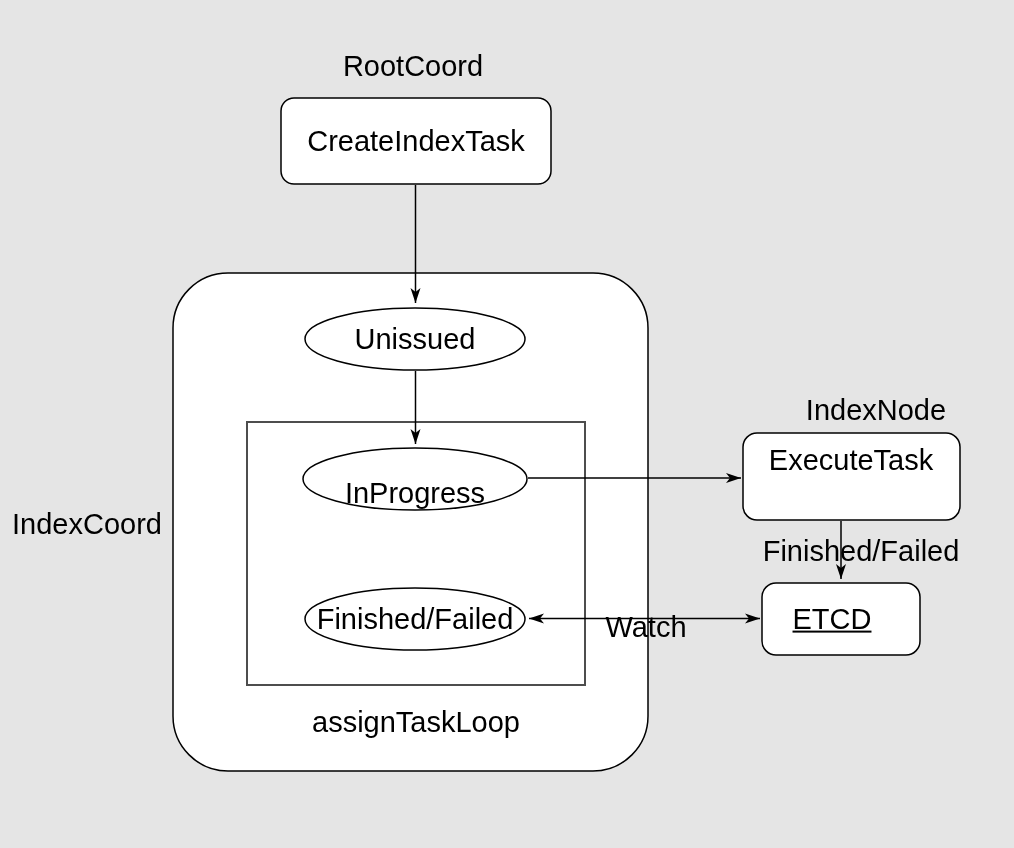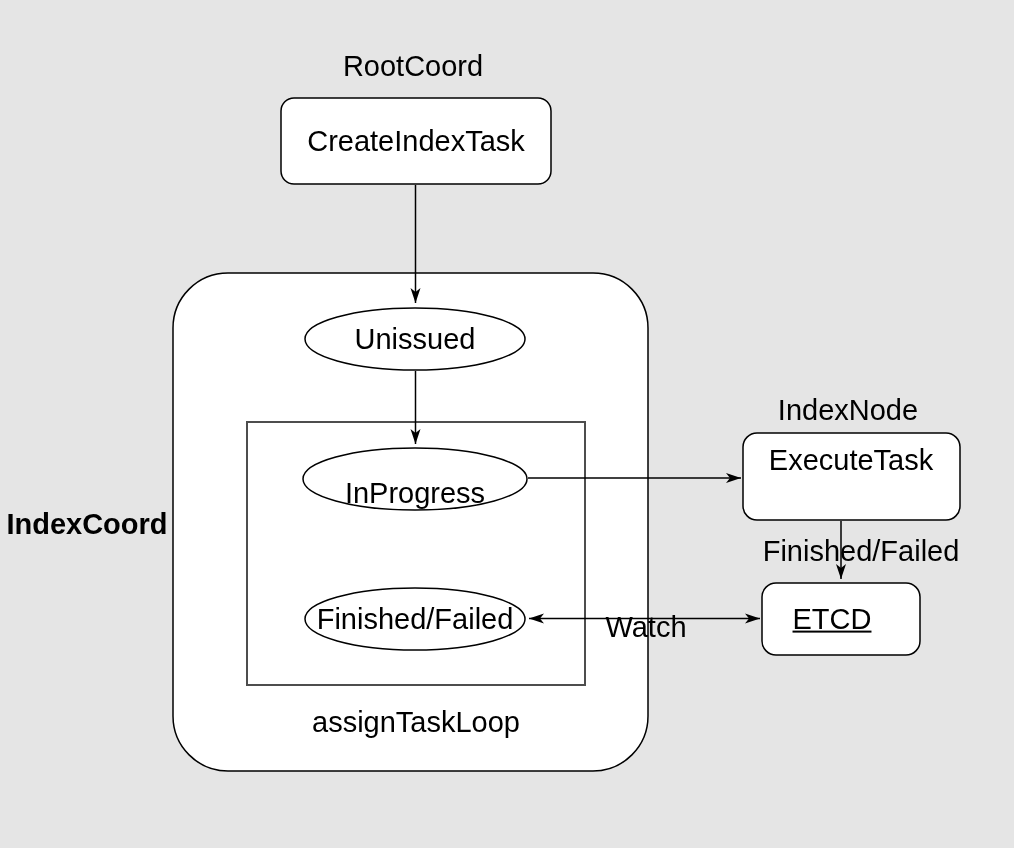--- a/index.html
+++ b/index.html
@@ -58,23 +58,23 @@
     <rect x="762" y="583" width="158" height="72" rx="14" ry="14" fill="#ffffff" stroke="#000000" stroke-width="1.5"></rect>
 
     <line x1="415.5" y1="185" x2="415.5" y2="303" stroke="#000000" stroke-width="1.5" marker-end="url(#ah)"></line>
     <line x1="415.5" y1="371" x2="415.5" y2="444" stroke="#000000" stroke-width="1.5" marker-end="url(#ah)"></line>
     <line x1="528" y1="478" x2="741" y2="478" stroke="#000000" stroke-width="1.5" marker-end="url(#ah)"></line>
     <line x1="841" y1="521" x2="841" y2="579" stroke="#000000" stroke-width="1.5" marker-end="url(#ah)"></line>
     <line x1="529" y1="618.5" x2="760" y2="618.5" stroke="#000000" stroke-width="1.5" marker-start="url(#ah)" marker-end="url(#ah)"></line>
   </svg>
 
   <div class="lbl" style="left:413px; top:66px;">RootCoord</div>
-  <div class="lbl" style="left:848px; top:410px;">IndexNode</div>
+  <div class="lbl" style="left:876px; top:410px;">IndexNode</div>
 
-  <div class="lbl" style="left:87px; top:524px;font-weight:bold;">IndexCoord</div>
+  <div class="lbl" style="left:87px; top:524px;">IndexCoord</div>
   <div class="lbl" style="left:416px; top:722px;">assignTaskLoop</div>
 
   <div class="lbl" style="left:416px; top:141px;">CreateIndexTask</div>
   <div class="lbl" style="left:415px; top:339px;">Unissued</div>
   <div class="lbl" style="left:415px; top:493px;">InProgress</div>
   <div class="lbl" style="left:415px; top:619px;">Finished/Failed</div>
   <div class="lbl" style="left:851px; top:460px;">ExecuteTask</div>
   <div class="lbl" style="left:832px; top:619px;text-decoration:underline;">ETCD</div>
 
   <div class="lbl" style="left:861px; top:551px;">Finished/Failed</div>

